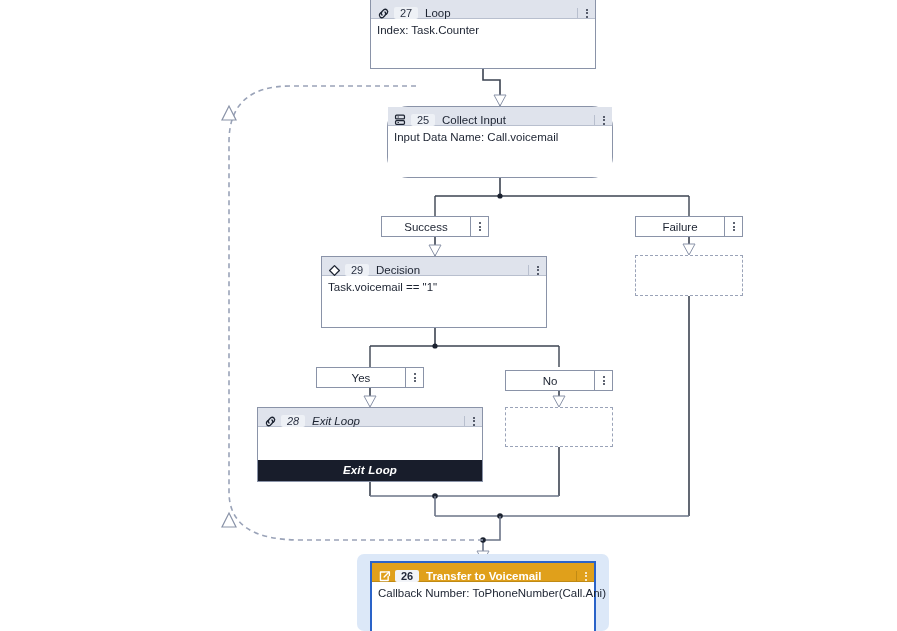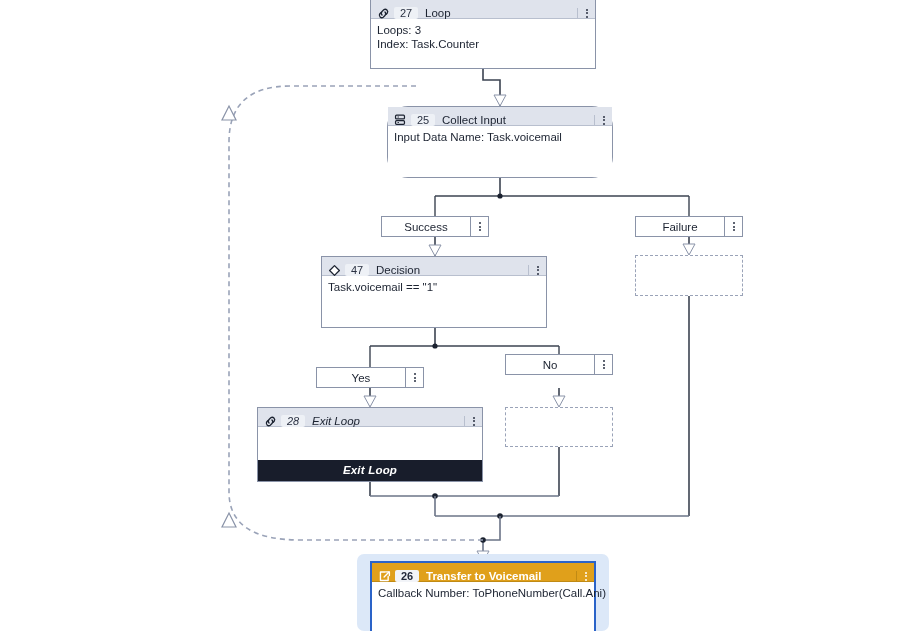--- a/index.html
+++ b/index.html
@@ -235,21 +235,20 @@
       </span>
       <span class="hdr-num">27</span>
       <span class="hdr-title">Loop</span>
       <span class="kebab">
           <i></i>
           <i></i>
           <i></i>
         </span>
     </div>
     <div class="node-body" style="height:41px;">
-      <div>Loops: 3</div>
       <div>Index: Task.Counter</div>
     </div>
   </div>
 
   <div class="node" style="left:387px; top:106px; width:226px;border-radius:21px;">
     <div class="node-header">
       <span class="hdr-icon">
         <svg width="12" height="13" viewBox="0 0 14 16">
           <rect x="1.5" y="1.5" width="11" height="4.5" rx="1.2" fill="none" stroke="#1b2230" stroke-width="1.5"></rect>
           <rect x="1.5" y="8.2" width="11" height="4.5" rx="1.2" fill="none" stroke="#1b2230" stroke-width="1.5"></rect>
@@ -259,21 +258,21 @@
       </span>
       <span class="hdr-num">25</span>
       <span class="hdr-title">Collect Input</span>
       <span class="kebab">
           <i></i>
           <i></i>
           <i></i>
         </span>
     </div>
     <div class="node-body" style="height:43px;">
-      <div>Input Data Name: Task.voicemail</div>
+      <div>Input Data Name: Call.voicemail</div>
     </div>
   </div>
 
   <div class="branch" style="left:381px; top:216px; width:108px;">
     <span class="branch-label">Success</span>
     <span class="kebab" style="border-left:1px solid #8a93a8;">
         <i></i>
         <i></i>
         <i></i>
       </span>
@@ -290,21 +289,21 @@
 
   <div class="placeholder" style="left:635px; top:255px; width:108px; height:41px;"></div>
 
   <div class="node" style="left:321px; top:256px; width:226px;">
     <div class="node-header">
       <span class="hdr-icon">
         <svg width="13" height="13" viewBox="0 0 16 16">
           <path d="M8,2 L14,8 L8,14 L2,8 Z" fill="#ffffff" stroke="#1b2230" stroke-width="1.6" stroke-linejoin="round"></path>
         </svg>
       </span>
-      <span class="hdr-num">47</span>
+      <span class="hdr-num">29</span>
       <span class="hdr-title">Decision</span>
       <span class="kebab">
           <i></i>
           <i></i>
           <i></i>
         </span>
     </div>
     <div class="node-body" style="height:43px;">
       <div>Task.voicemail == "1"</div>
     </div>
@@ -312,21 +311,21 @@
 
   <div class="branch" style="left:316px; top:367px; width:108px;">
     <span class="branch-label">Yes</span>
     <span class="kebab" style="border-left:1px solid #8a93a8;">
         <i></i>
         <i></i>
         <i></i>
       </span>
   </div>
 
-  <div class="branch" style="left:505px; top:354px; width:108px;">
+  <div class="branch" style="left:505px; top:370px; width:108px;">
     <span class="branch-label">No</span>
     <span class="kebab" style="border-left:1px solid #8a93a8;">
         <i></i>
         <i></i>
         <i></i>
       </span>
   </div>
 
   <div class="placeholder" style="left:505px; top:407px; width:108px; height:40px;"></div>
 

